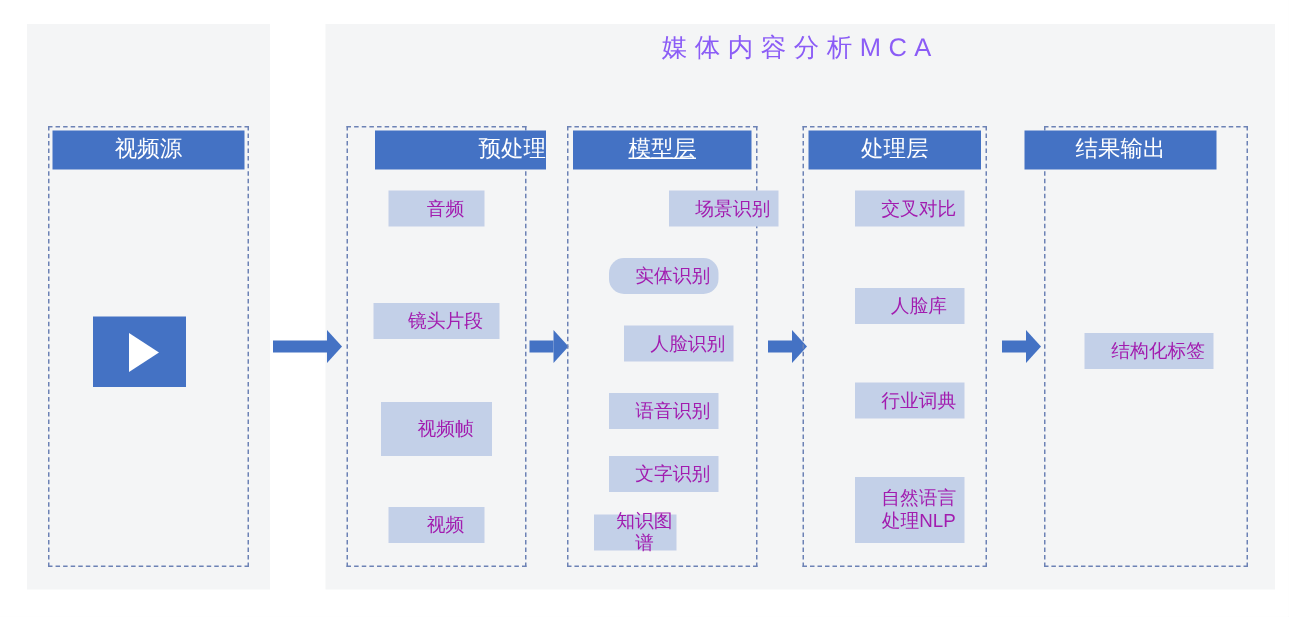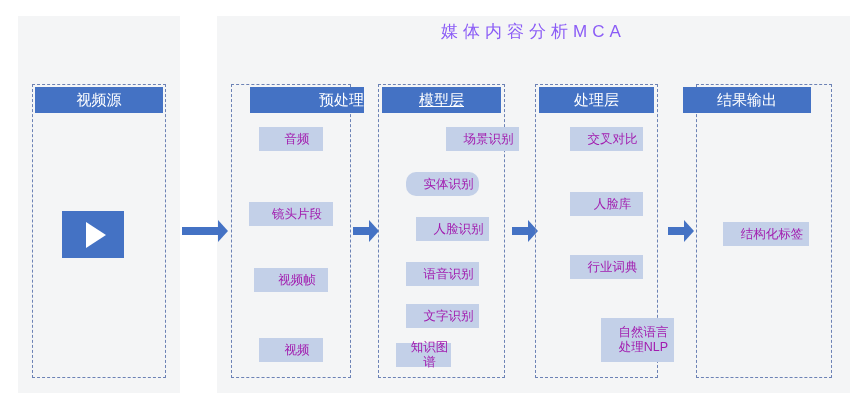--- a/index.html
+++ b/index.html
@@ -139,21 +139,21 @@
 
   <div class="arrow" style="left:182px; top:220px; width:46px;">
     <span class="shaft"></span>
     <span class="head"></span>
   </div>
 
   <div class="stage-col" style="left:231px; top:84px; width:120px; height:294px;"></div>
   <div class="stage-header" style="left:250px; top:87px; width:114px;text-align:right;">预处理</div>
   <div class="node" style="left:259px; top:127px; width:64px; height:24px;">音频</div>
   <div class="node" style="left:249px; top:202px; width:84px; height:24px;">镜头片段</div>
-  <div class="node" style="left:254px; top:268px; width:74px; height:24px;">视频帧</div>
+  <div class="node" style="left:254px; top:268px; width:74px; height:36px;">视频帧</div>
   <div class="node" style="left:259px; top:338px; width:64px; height:24px;">视频</div>
 
   <div class="arrow" style="left:353px; top:220px; width:26px;">
     <span class="shaft"></span>
     <span class="head"></span>
   </div>
 
   <div class="stage-col" style="left:378px; top:84px; width:127px; height:294px;"></div>
   <div class="stage-header" style="left:382px; top:87px; width:119px;text-decoration:underline;">模型层</div>
   <div class="node" style="left:406px; top:127px; width:73px; height:24px;margin-left:40px;">场景识别</div>
@@ -166,21 +166,21 @@
   <div class="arrow" style="left:512px; top:220px; width:26px;">
     <span class="shaft"></span>
     <span class="head"></span>
   </div>
 
   <div class="stage-col" style="left:535px; top:84px; width:123px; height:294px;"></div>
   <div class="stage-header" style="left:539px; top:87px; width:115px;">处理层</div>
   <div class="node" style="left:570px; top:127px; width:73px; height:24px;">交叉对比</div>
   <div class="node" style="left:570px; top:192px; width:73px; height:24px;">人脸库</div>
   <div class="node" style="left:570px; top:255px; width:73px; height:24px;">行业词典</div>
-  <div class="node" style="left:570px; top:318px; width:73px; height:44px;margin-left:31px;">自然语言
+  <div class="node" style="left:570px; top:318px; width:73px; height:44px;">自然语言
 处理NLP</div>
 
   <div class="arrow" style="left:668px; top:220px; width:26px;">
     <span class="shaft"></span>
     <span class="head"></span>
   </div>
 
   <div class="stage-col" style="left:696px; top:84px; width:136px; height:294px;"></div>
   <div class="stage-header" style="left:683px; top:87px; width:128px;">结果输出</div>
   <div class="node" style="left:723px; top:222px; width:86px; height:24px;">结构化标签</div>

